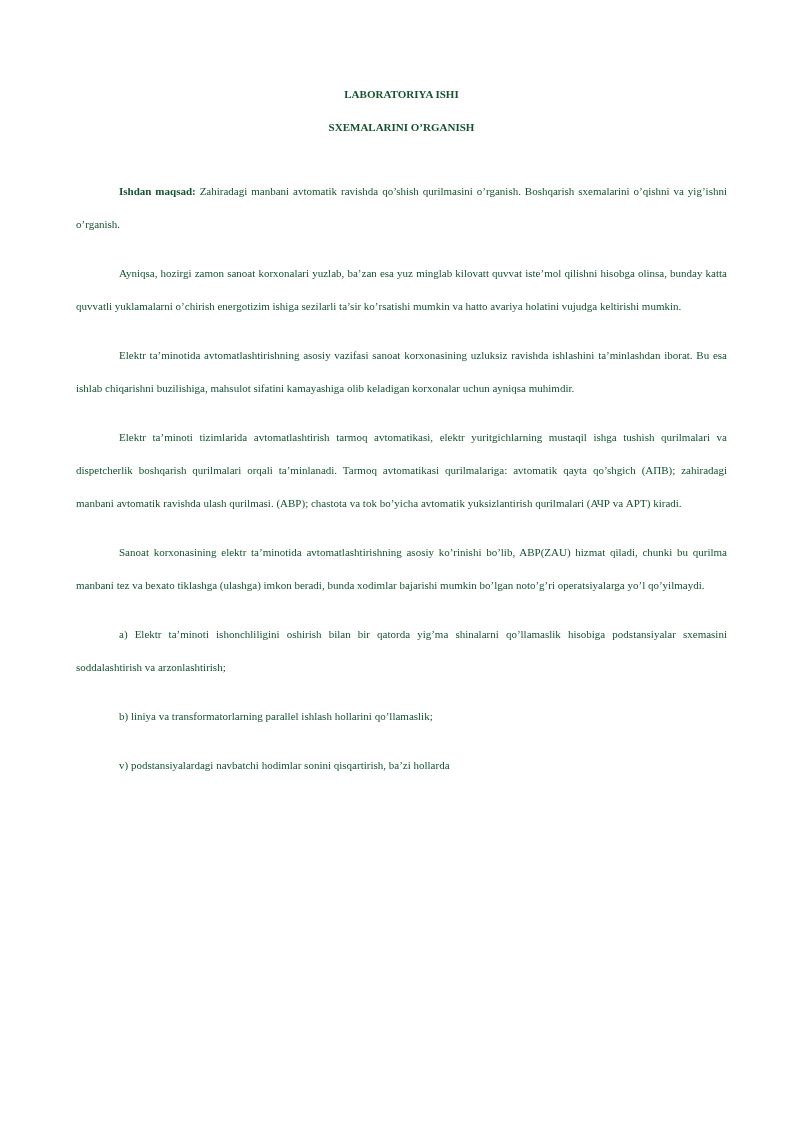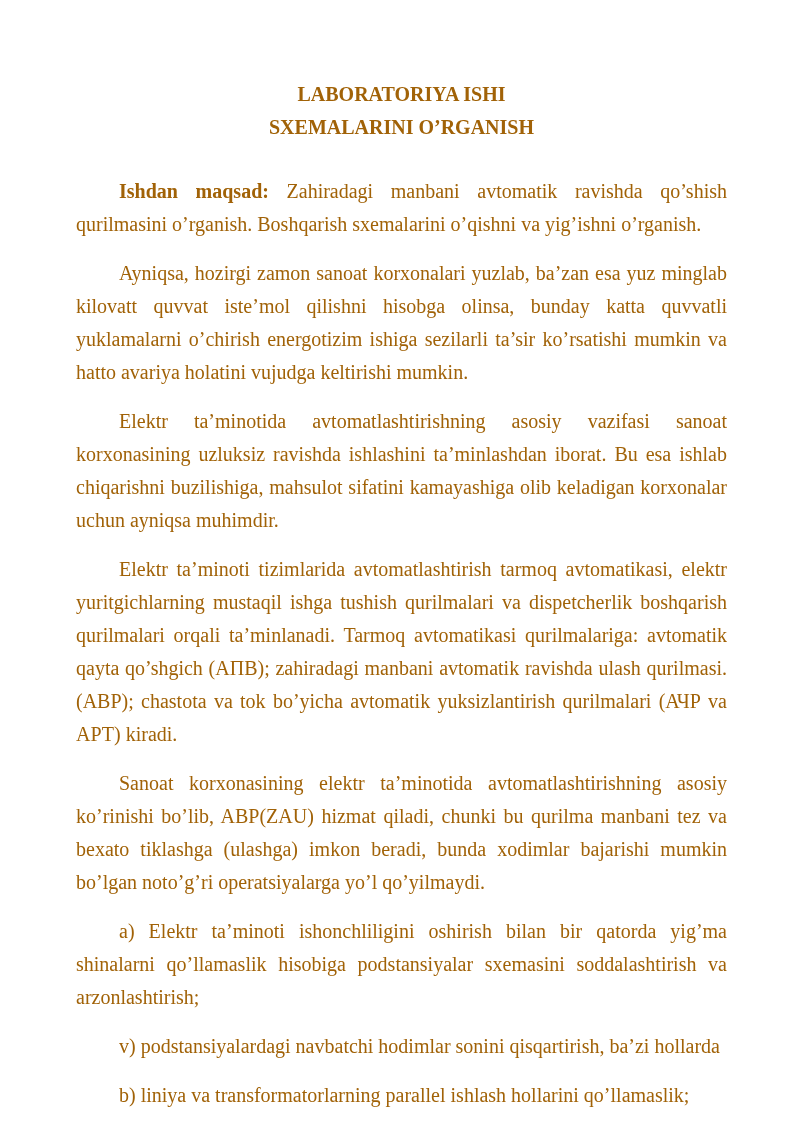--- a/index.html
+++ b/index.html
@@ -9,23 +9,23 @@
   }
   .page {
     position: relative;
     width: 800px;
     height: 1131px;
     margin: 0 auto;
     background: #ffffff;
     box-sizing: border-box;
     padding: 78px 57px 40px 60px;
     font-family: "Liberation Serif", "DejaVu Serif", serif;
-    font-size: 20px;
+    font-size: 11px;
     line-height: 33px;
-    color: #a16207;
+    color: #14532d;
     overflow: hidden;
   }
   .title-block {
     text-align: center;
     font-weight: bold;
     margin-bottom: 31px;
   }
   .title-line {
     white-space: nowrap;
   }
@@ -57,19 +57,19 @@
 
     <p><span>Elektr ta’minotida avtomatlashtirishning asosiy vazifasi sanoat korxonasining uzluksiz ravishda ishlashini ta’minlashdan iborat. Bu esa ishlab chiqarishni buzilishiga, mahsulot sifatini kamayashiga olib keladigan korxonalar uchun ayniqsa muhimdir.</span></p>
 
     <p><span>Elektr ta’minoti tizimlarida avtomatlashtirish tarmoq avtomatikasi, elektr yuritgichlarning mustaqil ishga tushish qurilmalari va dispetcherlik boshqarish qurilmalari orqali ta’minlanadi. Tarmoq avtomatikasi qurilmalariga: avtomatik qayta qo’shgich (АПВ); zahiradagi manbani avtomatik ravishda ulash qurilmasi. (ABP); chastota va tok bo’yicha avtomatik yuksizlantirish qurilmalari (АЧР va АРТ) kiradi.</span></p>
 
     <p><span>Sanoat korxonasining elektr ta’minotida avtomatlashtirishning asosiy ko’rinishi bo’lib, ABP(ZAU) hizmat qiladi, chunki bu qurilma manbani tez va bexato tiklashga (ulashga) imkon beradi, bunda xodimlar bajarishi mumkin bo’lgan noto’g’ri operatsiyalarga yo’l qo’yilmaydi.</span></p>
 
 
     <p><span>a) Elektr ta’minoti ishonchliligini oshirish bilan bir qatorda yig’ma shinalarni qo’llamaslik hisobiga podstansiyalar sxemasini soddalashtirish va arzonlashtirish;</span></p>
 
+    <p><span>b) liniya va transformatorlarning parallel ishlash hollarini qo’llamaslik;</span></p>
+
     <p><span>v) podstansiyalardagi navbatchi hodimlar sonini qisqartirish, ba’zi hollarda</span></p>
-
-    <p><span>b) liniya va transformatorlarning parallel ishlash hollarini qo’llamaslik;</span></p>
 
   </div>
 
 </div>
 
 </body></html>

